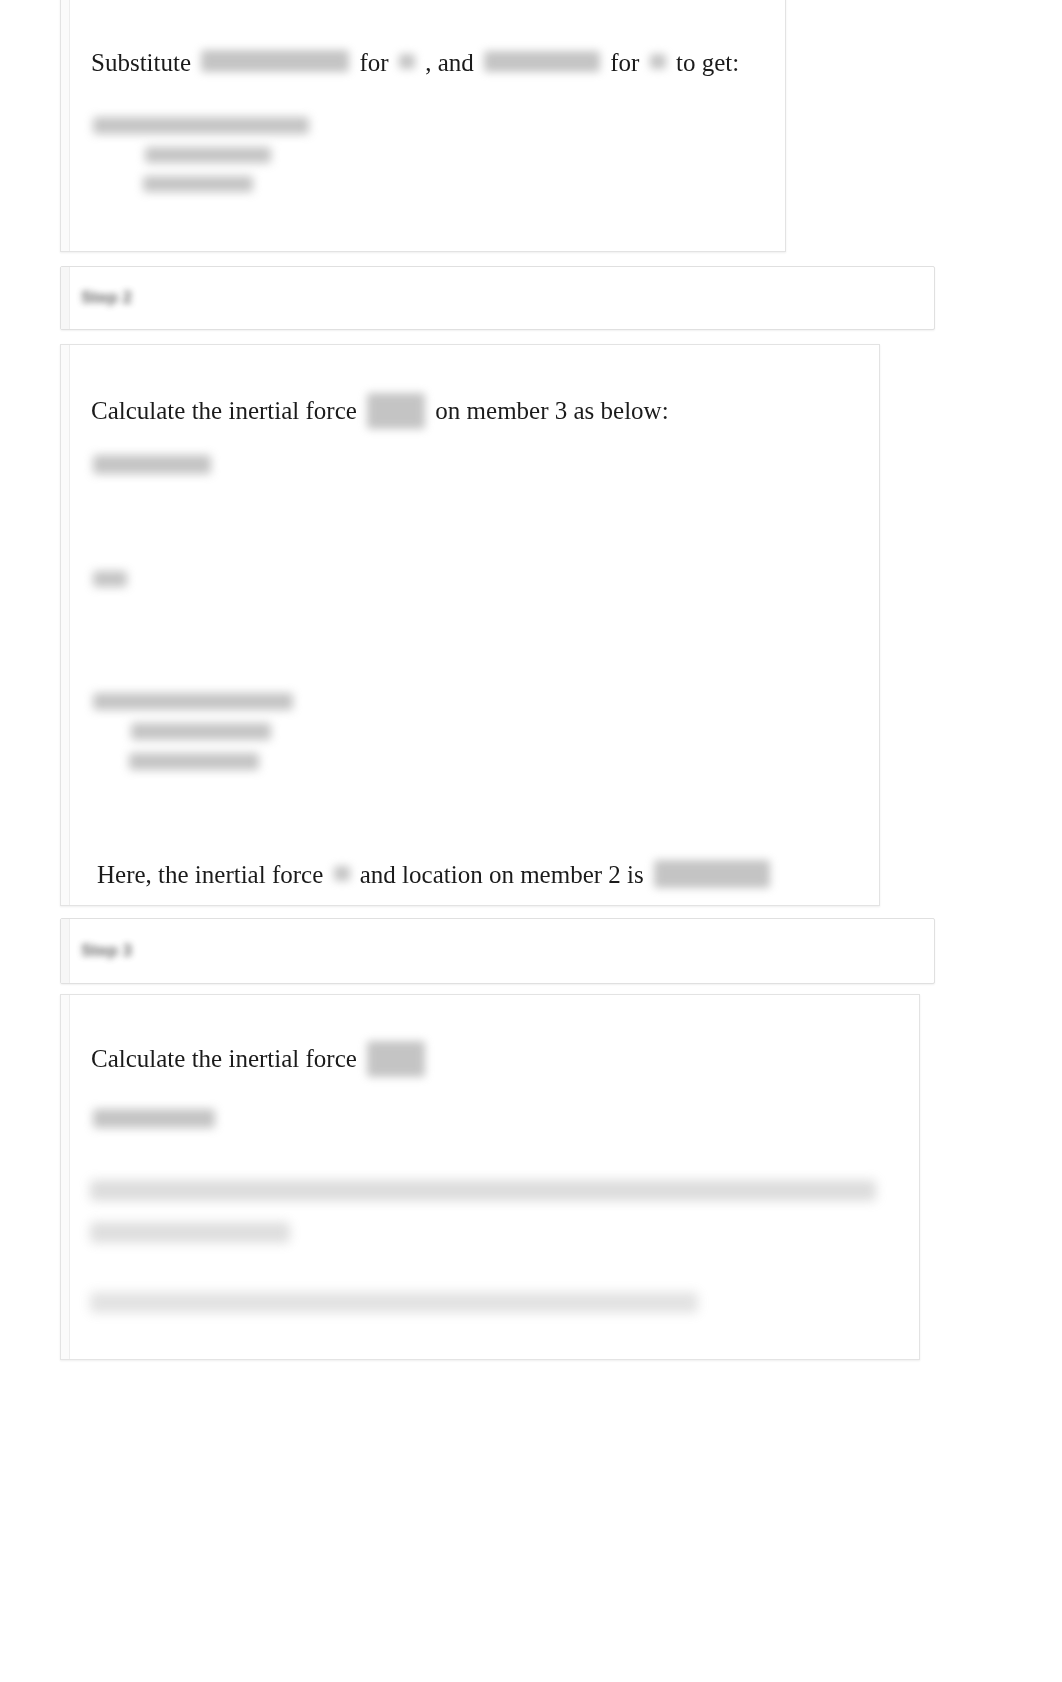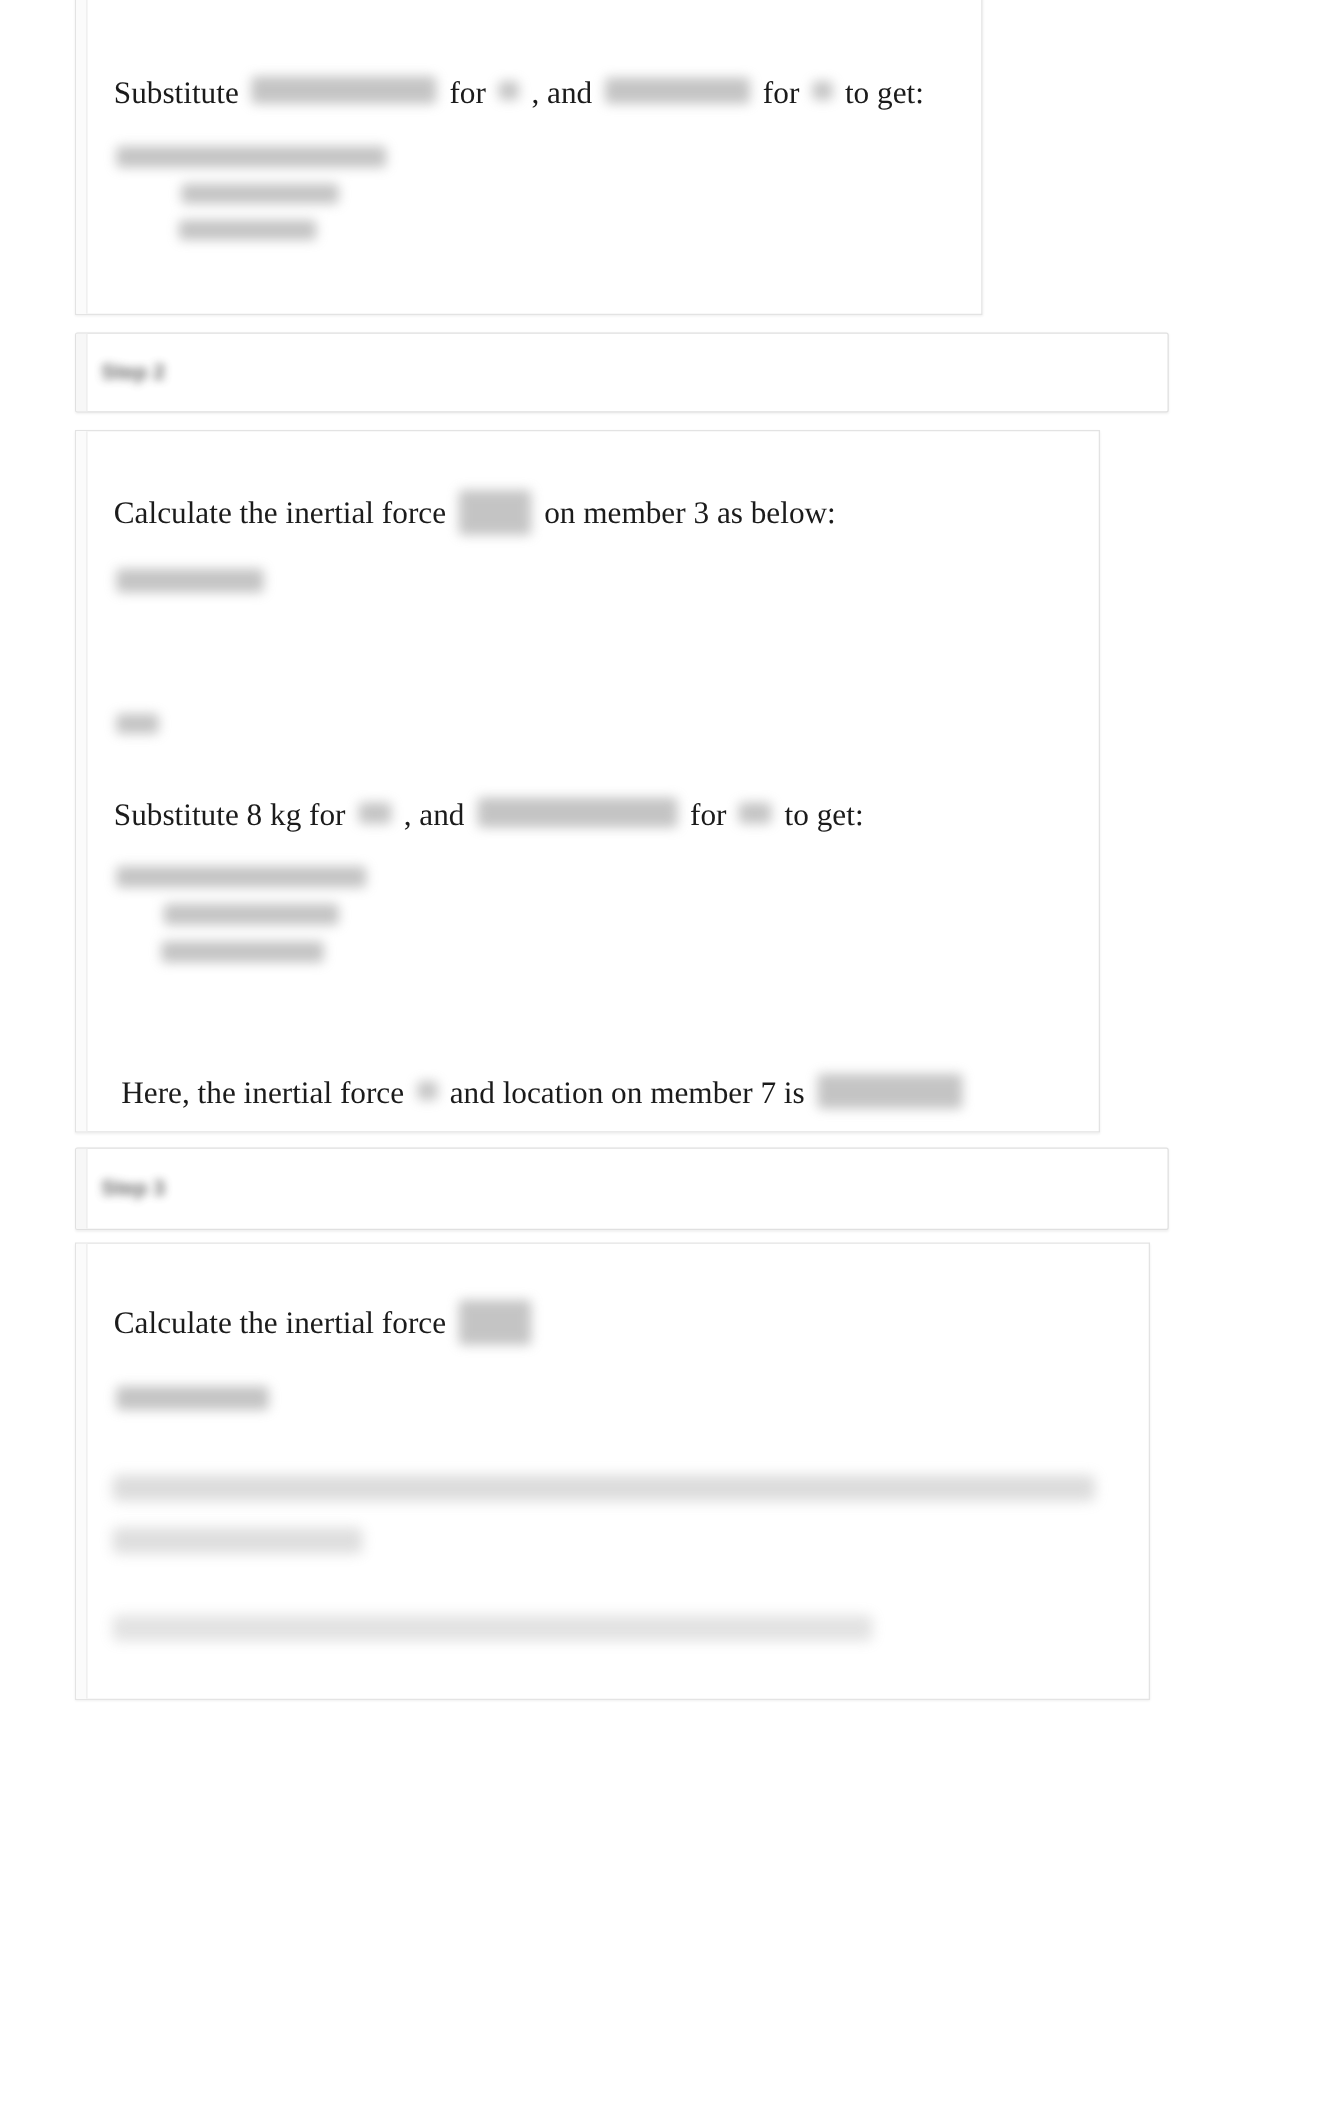--- a/index.html
+++ b/index.html
@@ -121,21 +121,21 @@
     background: linear-gradient(to bottom, rgba(255,255,255,0) 0%, rgba(255,255,255,0.55) 38%, #ffffff 86%);
     pointer-events: none;
   }
 </style>
 </head>
 <body>
 
 <div class="card" style="left:60px; top:-44px; width:726px; height:296px;">
   <div class="rail"></div>
 
-  <div class="prose" style="left:30px; top:98px;">
+  <div class="prose" style="left:30px; top:86px;">
     <span>Substitute</span>
     <span class="mi xl"></span>
     <span>for</span>
     <span class="mi tiny"></span>
     <span>, and</span>
     <span class="mi lg"></span>
     <span>for</span>
     <span class="mi tiny"></span>
     <span>to get:</span>
   </div>
@@ -162,40 +162,31 @@
   </div>
 
   <div class="eqblock" style="left:32px; top:110px; width:140px;">
     <div class="eqline" style="width:118px; height:19px; margin-bottom:0;"></div>
   </div>
 
   <div class="eqblock" style="left:32px; top:226px; width:40px;">
     <div class="eqline" style="width:34px; height:16px; margin-bottom:0;"></div>
   </div>
 
-  <div class="prose" style="left:30px; top:288px;">
-    <span>Substitute 8 kg for</span>
-    <span class="mi sm"></span>
-    <span>, and</span>
-    <span class="mi xxl"></span>
-    <span>for</span>
-    <span class="mi sm"></span>
-    <span>to get:</span>
-  </div>
 
   <div class="eqblock" style="left:32px; top:348px; width:240px;">
     <div class="eqline" style="width:200px; height:17px; margin-left:0px;"></div>
     <div class="eqline" style="width:140px; height:17px; margin-left:38px;"></div>
     <div class="eqline" style="width:130px; height:17px; margin-left:36px;"></div>
   </div>
 
   <div class="prose" style="left:36px; top:510px;">
     <span>Here, the inertial force</span>
     <span class="mi tiny"></span>
-    <span>and location on member 7 is</span>
+    <span>and location on member 2 is</span>
     <span class="mi lg" style="height:28px; top:-3px;"></span>
   </div>
 </div>
 
 <div class="step-header" style="left:60px; top:918px; width:875px; height:66px;">
   <div class="rail"></div>
   <span class="step-label">Step 3</span>
 </div>
 
 <div class="card" style="left:60px; top:994px; width:860px; height:366px;">

